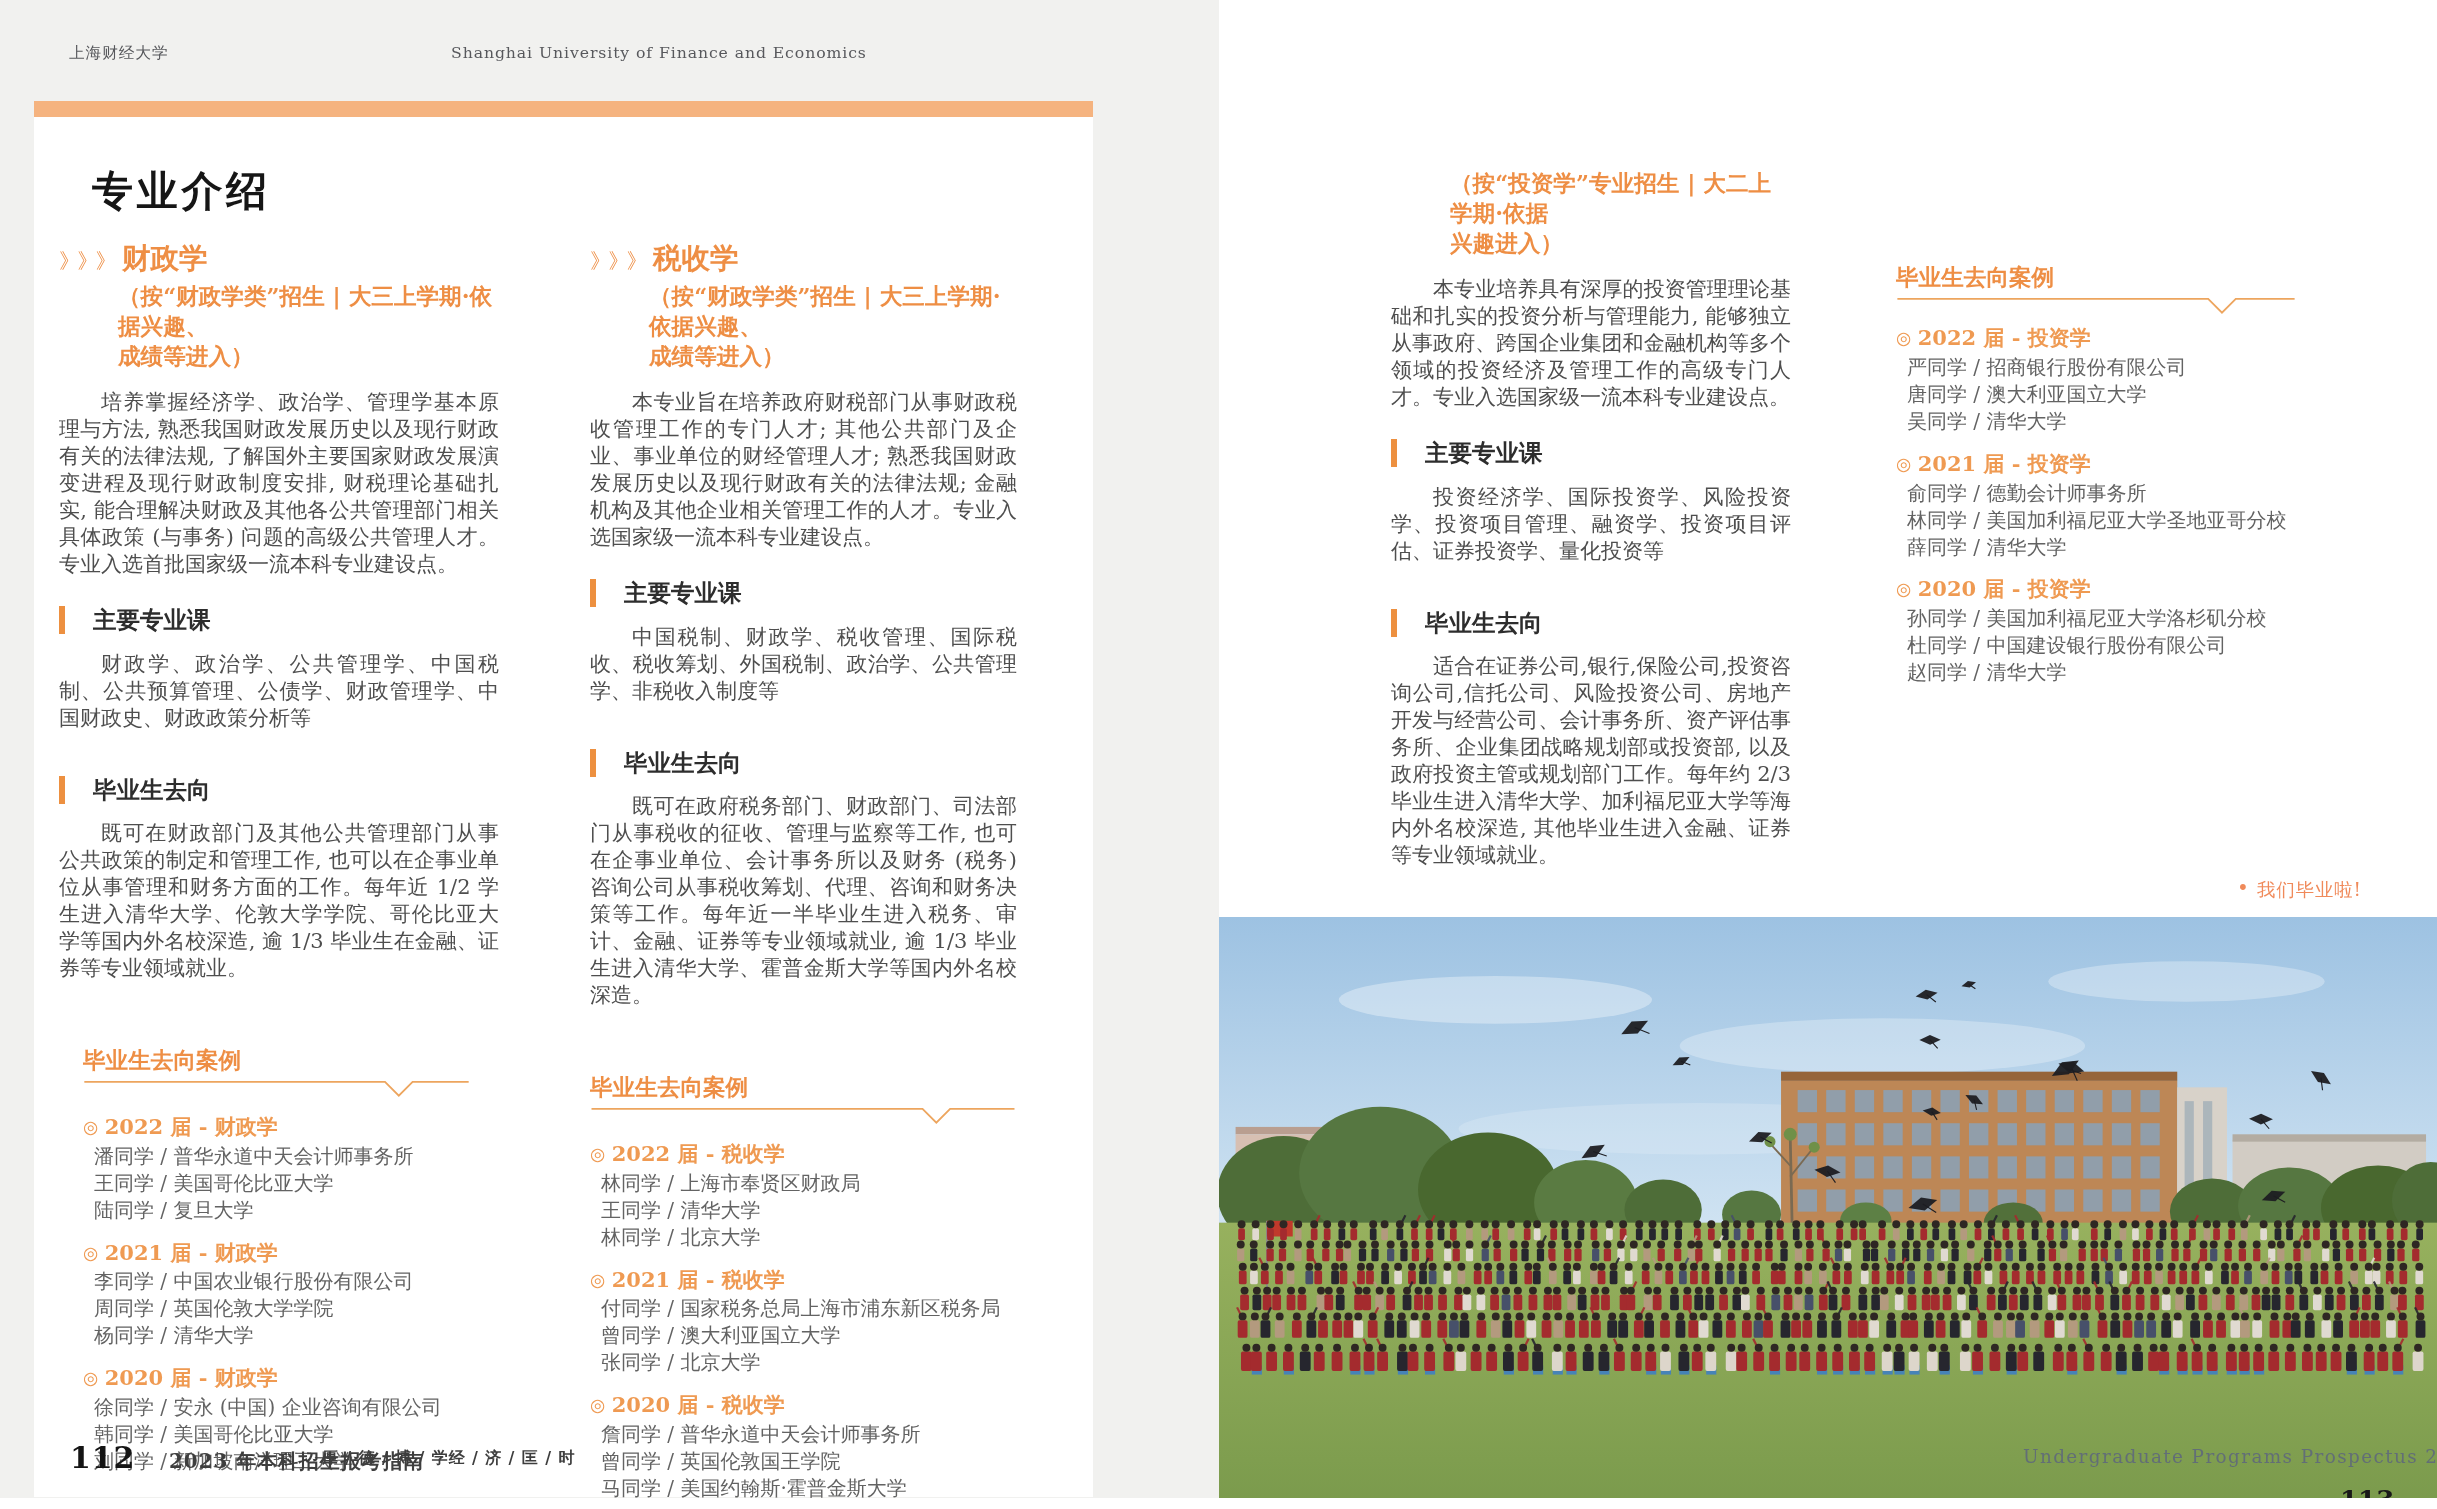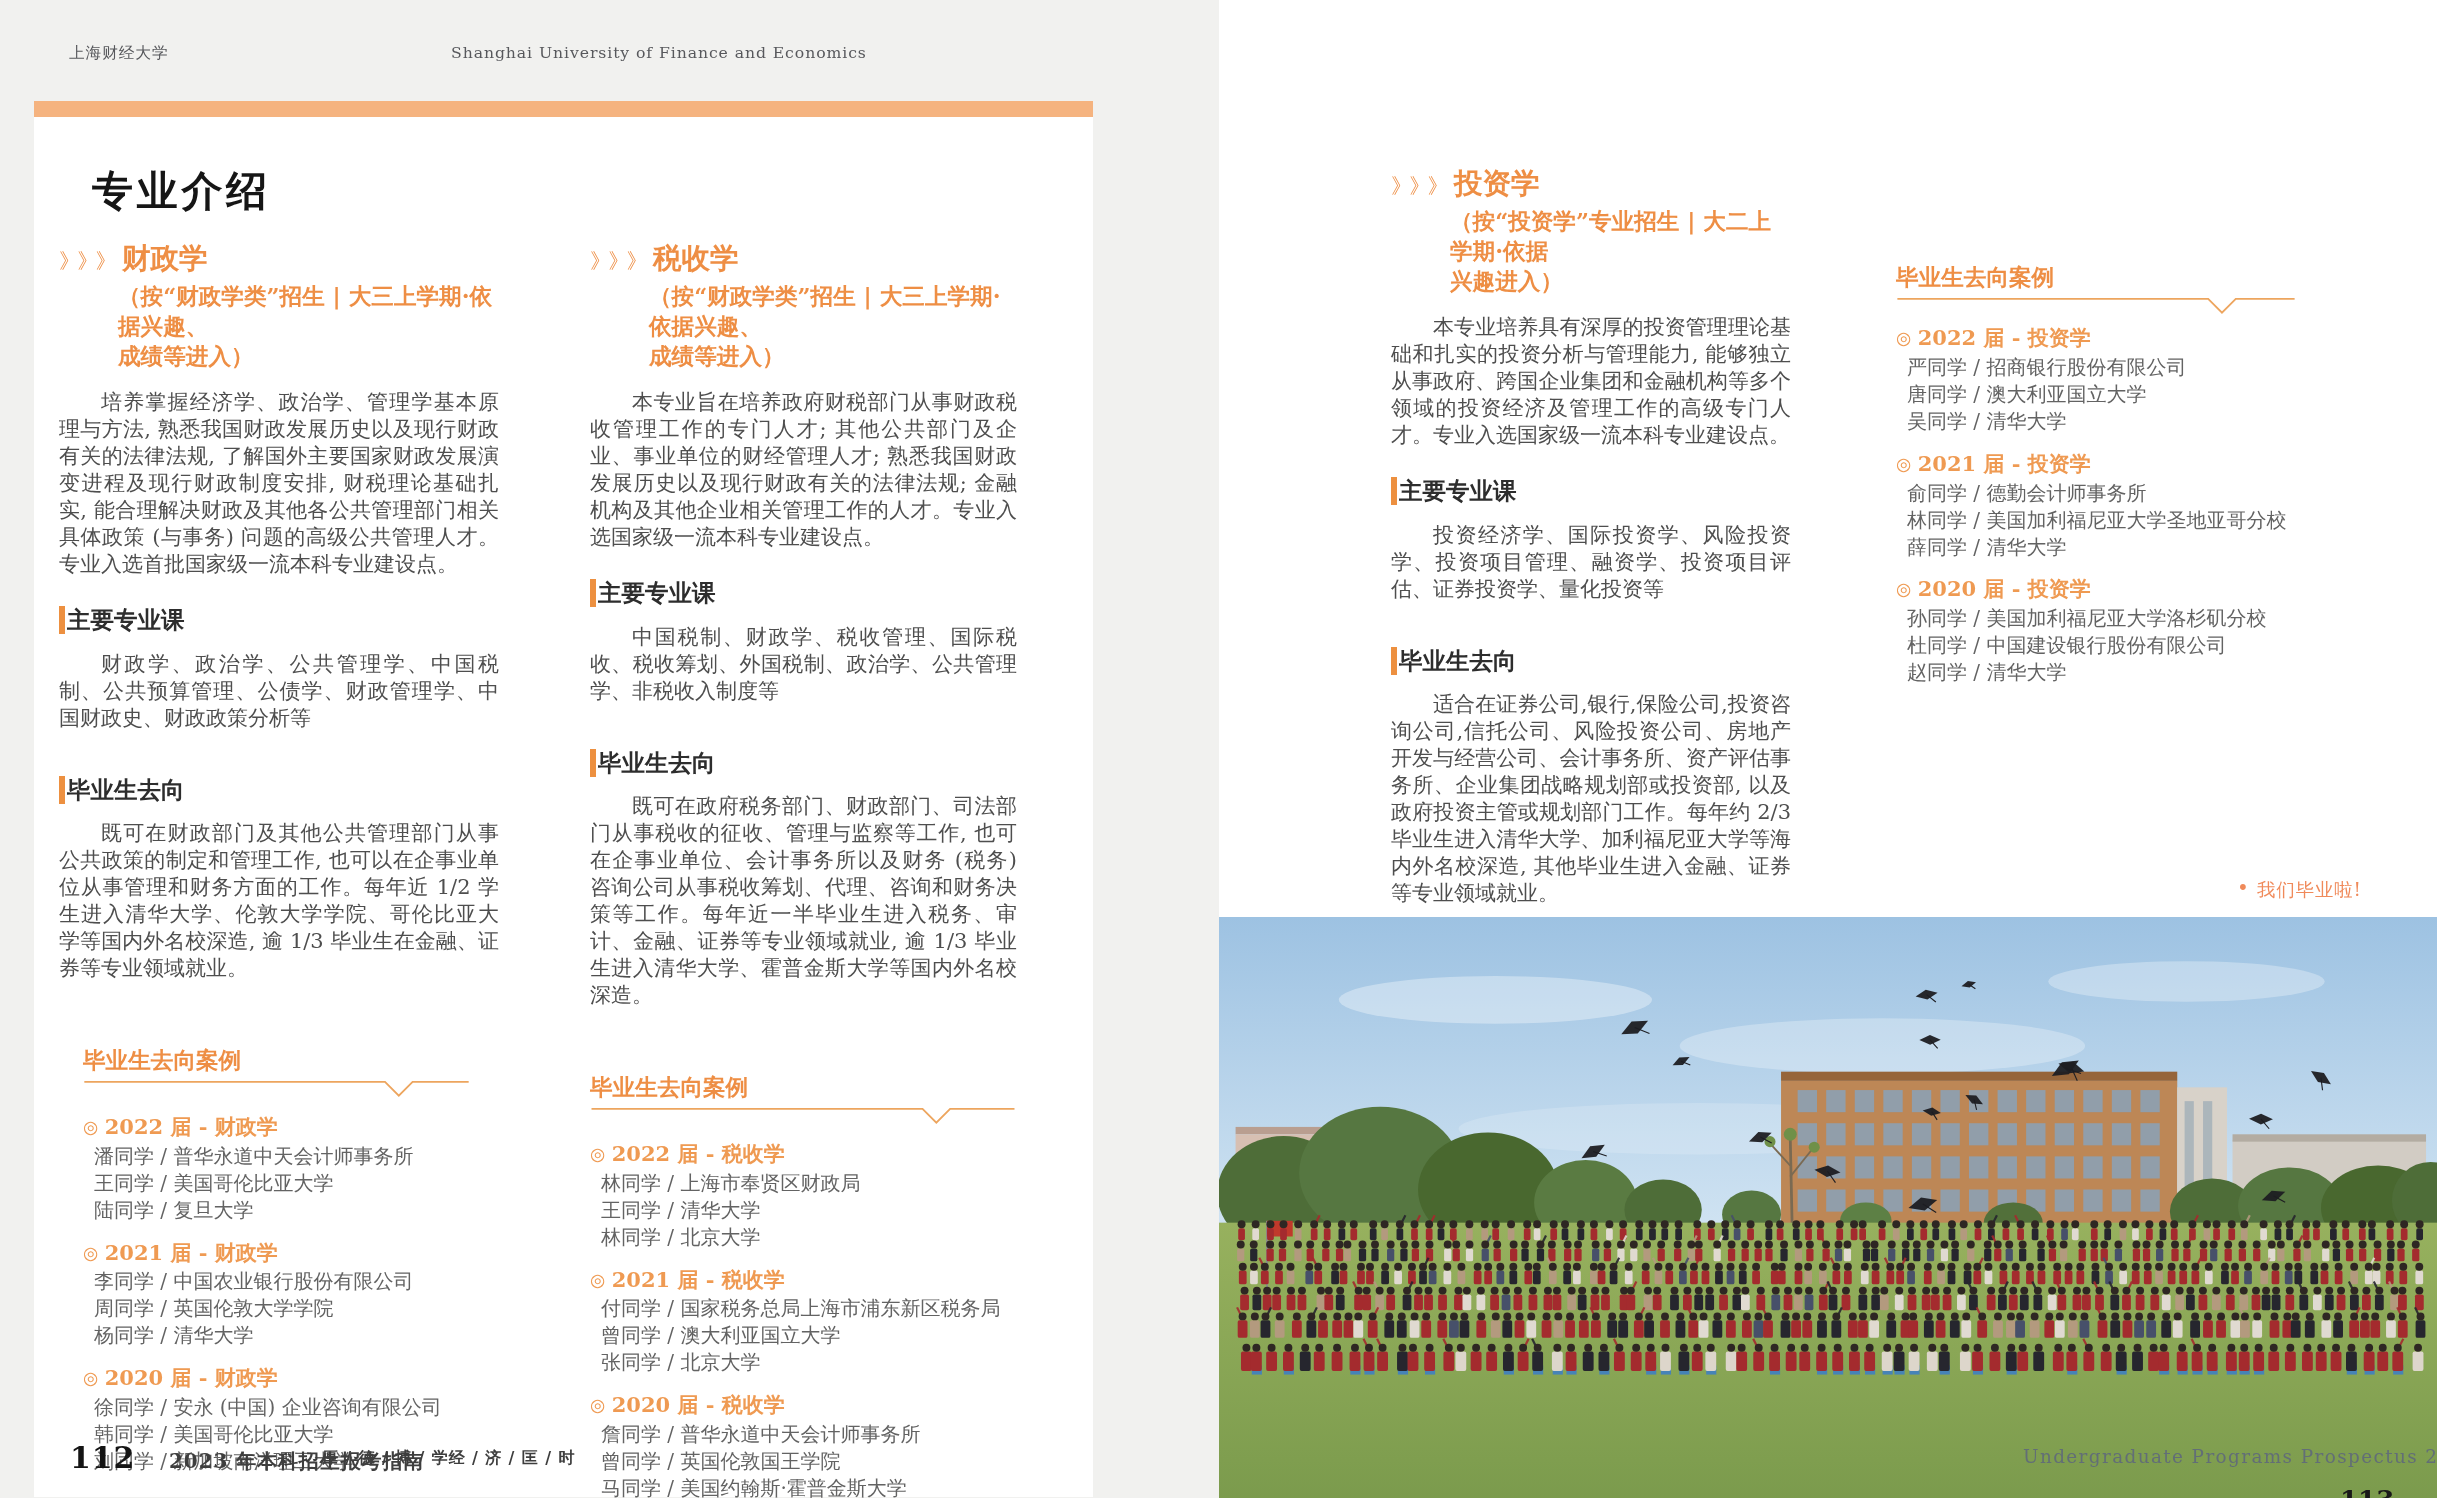--- a/index.html
+++ b/index.html
@@ -16,21 +16,21 @@
 
   .page-title{position:absolute;left:92px;top:164px;font-size:41px;font-weight:700;color:#161616;letter-spacing:3.7px;}
 
   .major-col{position:absolute;}
   .sec-head{margin:0;color:#ee8e44;font-size:28.6px;line-height:35px;font-weight:700;white-space:nowrap;}
   .chev{font-size:21px;letter-spacing:-2.8px;margin-right:8.3px;font-weight:400;}
   .sec-sub{color:#ee8e44;font-size:22.6px;line-height:30px;padding-left:59px;margin-top:1.8px;font-weight:600;}
   .body-par{margin:0;font-size:21px;line-height:27px;color:#4e4e4e;text-align:justify;text-indent:2em;}
   .intro{margin-top:18.4px;}
   .after-head{margin-top:16.6px;}
-  .sub-head{margin:28px 0 0 0;font-size:23.5px;line-height:28px;font-weight:700;color:#2d2d2d;border-left:6.4px solid #ed9040;padding-left:2px;}
+  .sub-head{margin:28px 0 0 0;font-size:23.5px;line-height:28px;font-weight:700;color:#2d2d2d;border-left:6.4px solid #ed9040;padding-left:28px;}
   .sub-head.second{margin-top:44px;}
   .cases{margin-top:64px;}
   .cases.pad{padding-left:24px;}
   .cases-head{color:#ee8e44;font-size:22.6px;line-height:28px;font-weight:600;}
   .case-rule{display:block;margin-top:5.5px;}
   .case-rule path{stroke:#eda55e;stroke-width:2;fill:none;}
   .case-group{margin-top:14.7px;}
   .case-year{color:#ef9a52;font-size:21px;line-height:28px;margin-bottom:1.8px;font-weight:600;}
   .cdot{font-size:17.5px;margin-right:6.4px;vertical-align:0.9px;}
   .case-item{color:#636363;font-size:20px;line-height:27px;padding-left:11px;}
@@ -130,21 +130,20 @@
       <div class="case-group">
         <div class="case-year"><span class="cdot">◎</span><span>2020 届 - 税收学</span></div>
         <div class="case-item">詹同学 / 普华永道中天会计师事务所</div>
         <div class="case-item">曾同学 / 英国伦敦国王学院</div>
         <div class="case-item">马同学 / 美国约翰斯·霍普金斯大学</div>
       </div>
     </div>
   </section>
 
   <section class="major-col" style="left:1391px;top:166px;width:400px;">
-    <h2 class="sec-head"><span class="chev">》》》</span><span>投资学</span></h2>
     <div class="sec-sub">
       <div>（按“投资学”专业招生 | 大二上学期·依据</div>
       <div>兴趣进入）</div>
     </div>
     <p class="body-par intro">本专业培养具有深厚的投资管理理论基础和扎实的投资分析与管理能力, 能够独立从事政府、跨国企业集团和金融机构等多个领域的投资经济及管理工作的高级专门人才。专业入选国家级一流本科专业建设点。</p>
     <h3 class="sub-head">主要专业课</h3>
     <p class="body-par after-head">投资经济学、国际投资学、风险投资学、投资项目管理、融资学、投资项目评估、证券投资学、量化投资等</p>
     <h3 class="sub-head second">毕业生去向</h3>
     <p class="body-par after-head">适合在证券公司,银行,保险公司,投资咨询公司,信托公司、风险投资公司、房地产开发与经营公司、会计事务所、资产评估事务所、企业集团战略规划部或投资部, 以及政府投资主管或规划部门工作。每年约 2/3 毕业生进入清华大学、加利福尼亚大学等海内外名校深造, 其他毕业生进入金融、证券等专业领域就业。</p>
   </section>

